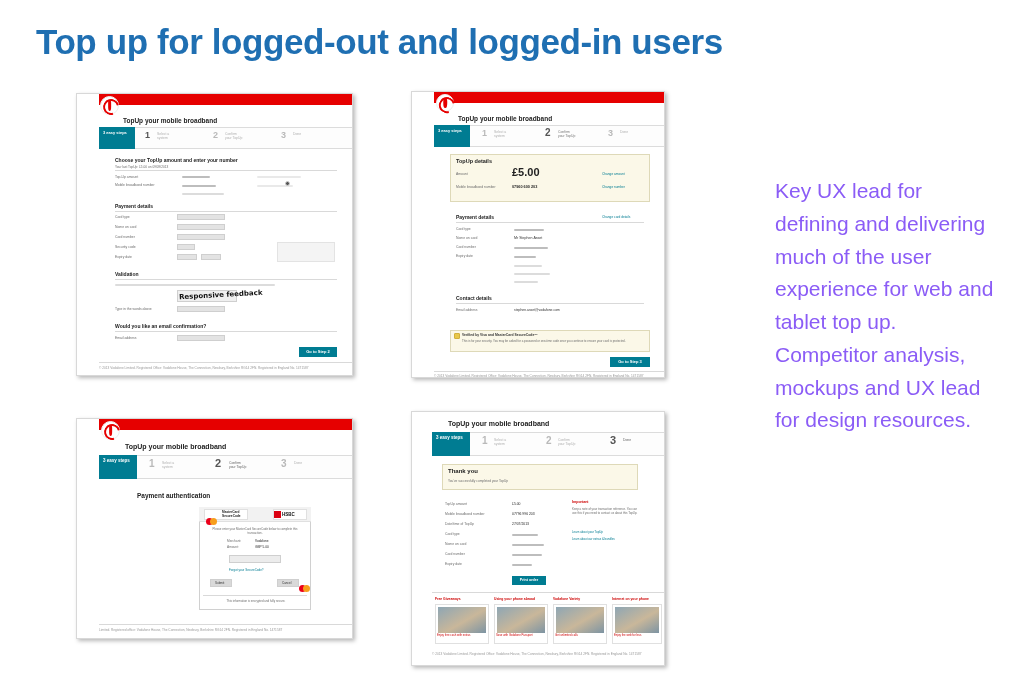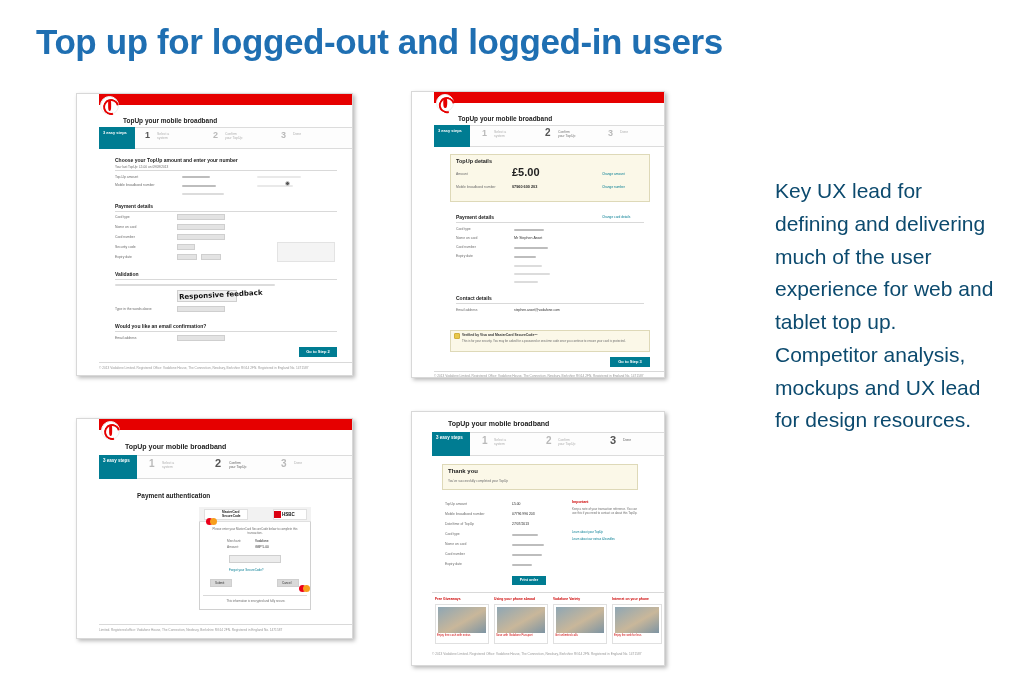--- a/index.html
+++ b/index.html
@@ -23,21 +23,21 @@
     color: #1f6fb2;
     letter-spacing: -0.4px;
     white-space: nowrap;
   }
   .caption {
     position: absolute;
     left: 775px; top: 175px;
     width: 225px;
     font-size: 21px;
     line-height: 1.56;
-    color: #0c4a6e;
+    color: #8b5cf6;
   }
 
   
   .shot {
     position: absolute;
     background: #ffffff;
     border: 1px solid #d8d8d8;
     box-shadow: 2px 2px 4px rgba(0,0,0,0.28);
     overflow: hidden;
   }

